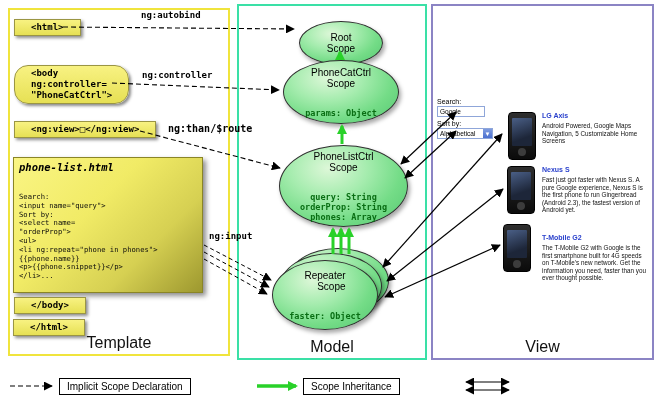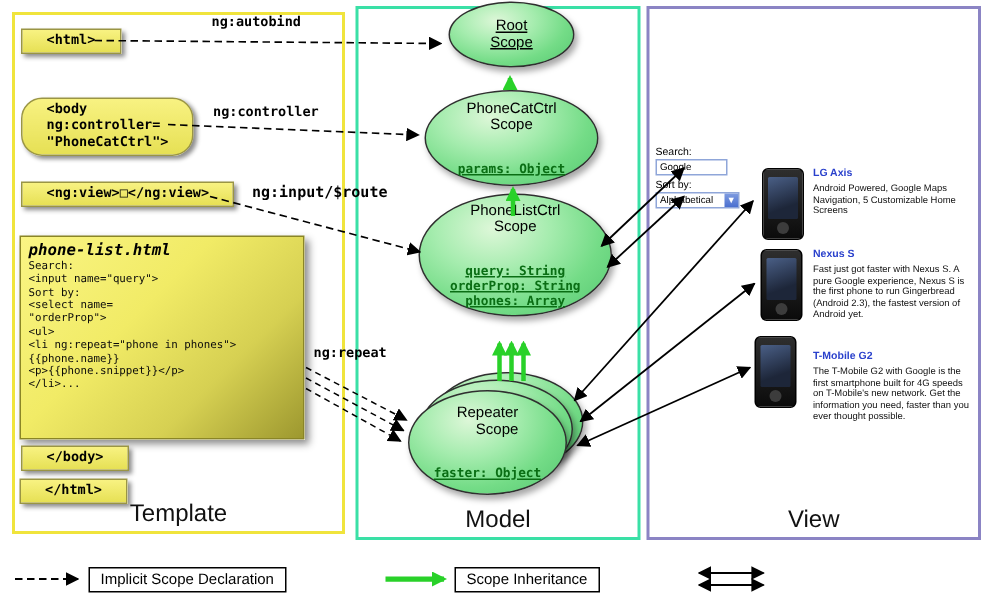--- a/index.html
+++ b/index.html
@@ -22,34 +22,34 @@
     border:1px solid #9a9544; box-shadow:2px 2px 3px rgba(0,0,0,.45);
     font:bold 9px "DejaVu Sans Mono", monospace; line-height:11px;
     padding:2px 16px; color:#000; white-space:pre-line;
   }
   .note {
     position:absolute; left:13px; top:157px; width:190px; height:136px; z-index:3;
     background:linear-gradient(135deg,#faf584 0%,#f1eb66 40%,#d6d052 70%,#9d982f 100%);
     border:1px solid #8a8526; box-shadow:3px 3px 5px rgba(0,0,0,.45);
     padding:3px 5px; box-sizing:border-box;
   }
-  .note-title { font:italic bold 10.5px "DejaVu Sans Mono", monospace; color:#000; margin-bottom:0; }
+  .note-title { font:italic bold 10.5px "DejaVu Sans Mono", monospace; color:#000; margin-bottom:20px; }
   .note-code  { font:7.2px "DejaVu Sans Mono", monospace; line-height:8.8px; color:#0a0a0a; white-space:pre-wrap; }
   
   .scope {
     position:absolute; z-index:3; border-radius:50%;
     background:radial-gradient(ellipse at 38% 28%, #ddf7d8 0%, #a5ecae 35%, #74dc87 65%, #54c670 100%);
     border:1px solid #2f2f2f; box-shadow:2px 3px 4px rgba(0,0,0,.35);
     display:flex; flex-direction:column; align-items:center; justify-content:center; text-align:center;
   }
   .scope-title { font-size:10px; line-height:11px; color:#000; white-space:pre-line; }
-  .scope-props { font:bold 8.5px "DejaVu Sans Mono", monospace; line-height:10px; color:#0a6e14; white-space:pre-line; margin-top:19px;text-decoration:underline; }
-  .sc-root      { left:299px; top:1px;   width:82px;  height:42px;text-decoration:underline; }
+  .scope-props { font:bold 8.5px "DejaVu Sans Mono", monospace; line-height:10px; color:#0a6e14; white-space:pre-line; margin-top:19px; }
+  .sc-root      { left:299px; top:21px;   width:82px;  height:42px; }
   .sc-phonecat  { left:283px; top:60px;  width:114px; height:62px; }
-  .sc-phonelist { left:279px; top:129px; width:127px; height:80px; }
+  .sc-phonelist { left:279px; top:145px; width:127px; height:80px; }
   .repeater-stack { position:absolute; left:272px; top:248px; width:118px; height:84px; z-index:3; }
   .repeater-stack .scope { position:absolute;text-align:right; }
   .rp-g1 { left:15px; top:0;   width:100px; height:64px; }
   .rp-g2 { left:8px;  top:5px; width:100px; height:64px; }
   .rp-front { left:0;  top:12px; width:104px; height:68px; }
   
   .arrow-label { position:absolute; z-index:6; font:bold 9px "DejaVu Sans Mono", monospace; color:#000; }
   .lbl-autobind   { left:141px; top:10px; }
   .lbl-controller { left:142px; top:70px; }
   .lbl-viewroute  { left:168px; top:123px; font-size:10px; }
@@ -153,22 +153,22 @@
     <div class="scope rp-g2"></div>
     <div class="scope rp-front">
       <div class="scope-title">Repeater
 Scope</div>
       <div class="scope-props">faster: Object</div>
     </div>
   </div>
 
   <div class="arrow-label lbl-autobind">ng:autobind</div>
   <div class="arrow-label lbl-controller">ng:controller</div>
-  <div class="arrow-label lbl-viewroute">ng:input/$route</div>
-  <div class="arrow-label lbl-repeat">ng:repeat</div>
+  <div class="arrow-label lbl-viewroute">ng:than/$route</div>
+  <div class="arrow-label lbl-repeat">ng:input</div>
 
   <div class="tiny-label" style="left:437px; top:98px;">Search:</div>
   <input class="search-input" value="Google" style="">
   <div class="tiny-label" style="left:437px; top:120px;">Sort by:</div>
   <div class="mock-select">
     <span class="mock-select-text">Alphabetical</span>
     <span class="mock-select-btn">▼</span>
   </div>
 
   <div class="phone ph-1">

